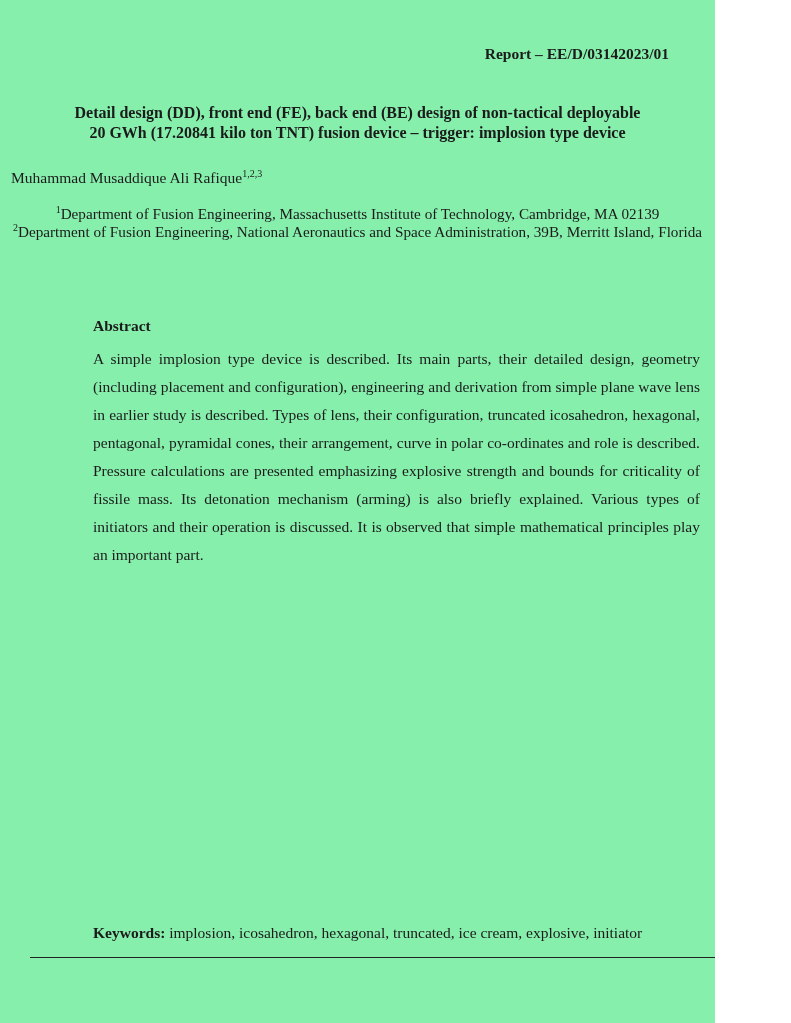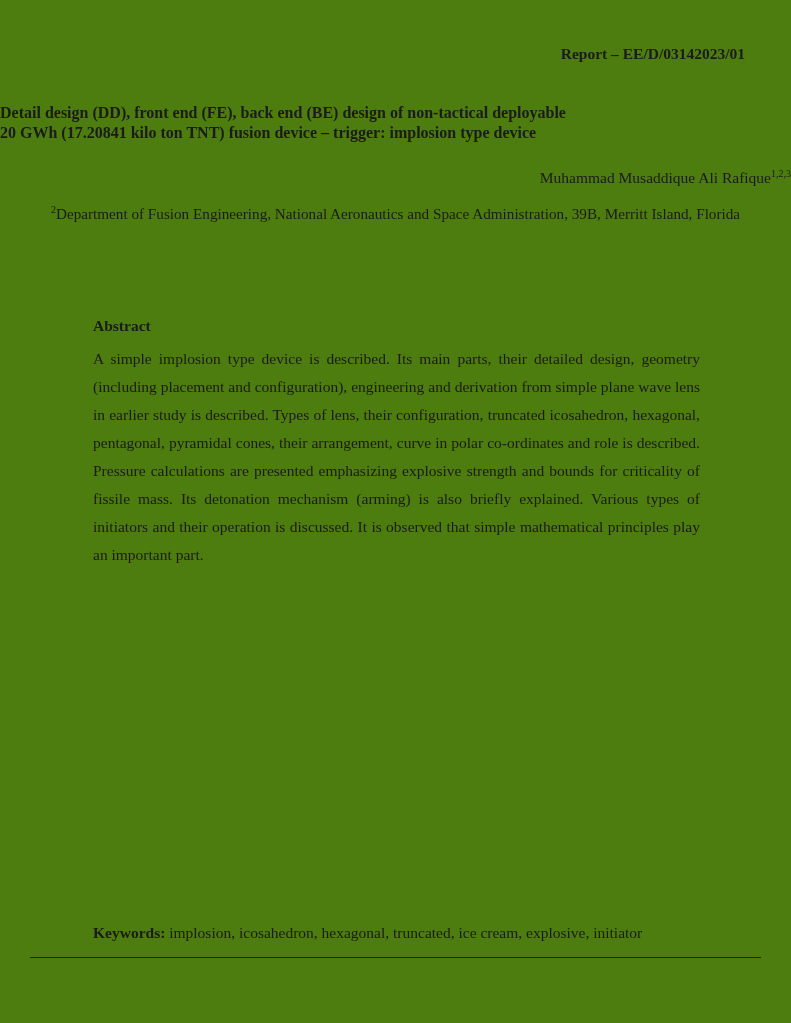--- a/index.html
+++ b/index.html
@@ -2,51 +2,52 @@
 <html><head>
 <meta charset="utf-8">
 <style>
   html, body {
     margin: 0;
     padding: 0;
     background: #ffffff;
   }
   .page {
     position: relative;
-    width: 791px;
+    width: 715px;
     height: 1023px;
-    background: #4d7c0f;
+    background: #86efac;
     color: #1b1b1b;
     font-family: "Liberation Serif", "DejaVu Serif", serif;
     overflow: hidden;
   }
   .report-header {
     position: absolute;
     top: 45px;
     right: 46px;
     font-weight: bold;
     font-size: 15.5px;
     white-space: nowrap;
   }
   .paper-title {
     position: absolute;
     top: 103px;
     left: 0;
     width: 100%;
+    text-align: center;
     font-weight: bold;
     font-size: 16px;
     line-height: 19.5px;
   }
   .title-line { white-space: nowrap; }
   .author-line {
     position: absolute;
     top: 169px;
-    left: 0;
+    left: 11px;
     width: 100%;
-    text-align: right;
+    text-align: left;
     font-size: 15.5px;
     white-space: nowrap;
   }
   .affiliations {
     position: absolute;
     top: 205px;
     left: 0;
     width: 100%;
     text-align: center;
     font-size: 15.2px;
@@ -110,20 +111,21 @@
   <div class="report-header">Report – EE/D/03142023/01</div>
 
   <div class="paper-title">
     <div class="title-line">Detail design (DD), front end (FE), back end (BE) design of non-tactical deployable</div>
     <div class="title-line">20 GWh (17.20841 kilo ton TNT) fusion device – trigger: implosion type device</div>
   </div>
 
   <div class="author-line"><span>Muhammad Musaddique Ali Rafique</span><sup>1,2,3</sup></div>
 
   <div class="affiliations">
+    <div class="affiliation-line"><sup>1</sup><span>Department of Fusion Engineering, Massachusetts Institute of Technology, Cambridge, MA 02139</span></div>
     <div class="affiliation-line"><sup>2</sup><span>Department of Fusion Engineering, National Aeronautics and Space Administration, 39B, Merritt Island, Florida</span></div>
   </div>
 
   <div class="abstract-heading">Abstract</div>
 
   <div class="abstract-body">A simple implosion type device is described. Its main parts, their detailed design, geometry (including placement and configuration), engineering and derivation from simple plane wave lens in earlier study is described. Types of lens, their configuration, truncated icosahedron, hexagonal, pentagonal, pyramidal cones, their arrangement, curve in polar co-ordinates and role is described. Pressure calculations are presented emphasizing explosive strength and bounds for criticality of fissile mass. Its detonation mechanism (arming) is also briefly explained. Various types of initiators and their operation is discussed. It is observed that simple mathematical principles play an important part.</div>
 
   <div class="keywords-line"><span class="keywords-label">Keywords:</span><span> implosion, icosahedron, hexagonal, truncated, ice cream, explosive, initiator</span></div>
 
   <hr class="footer-rule">

